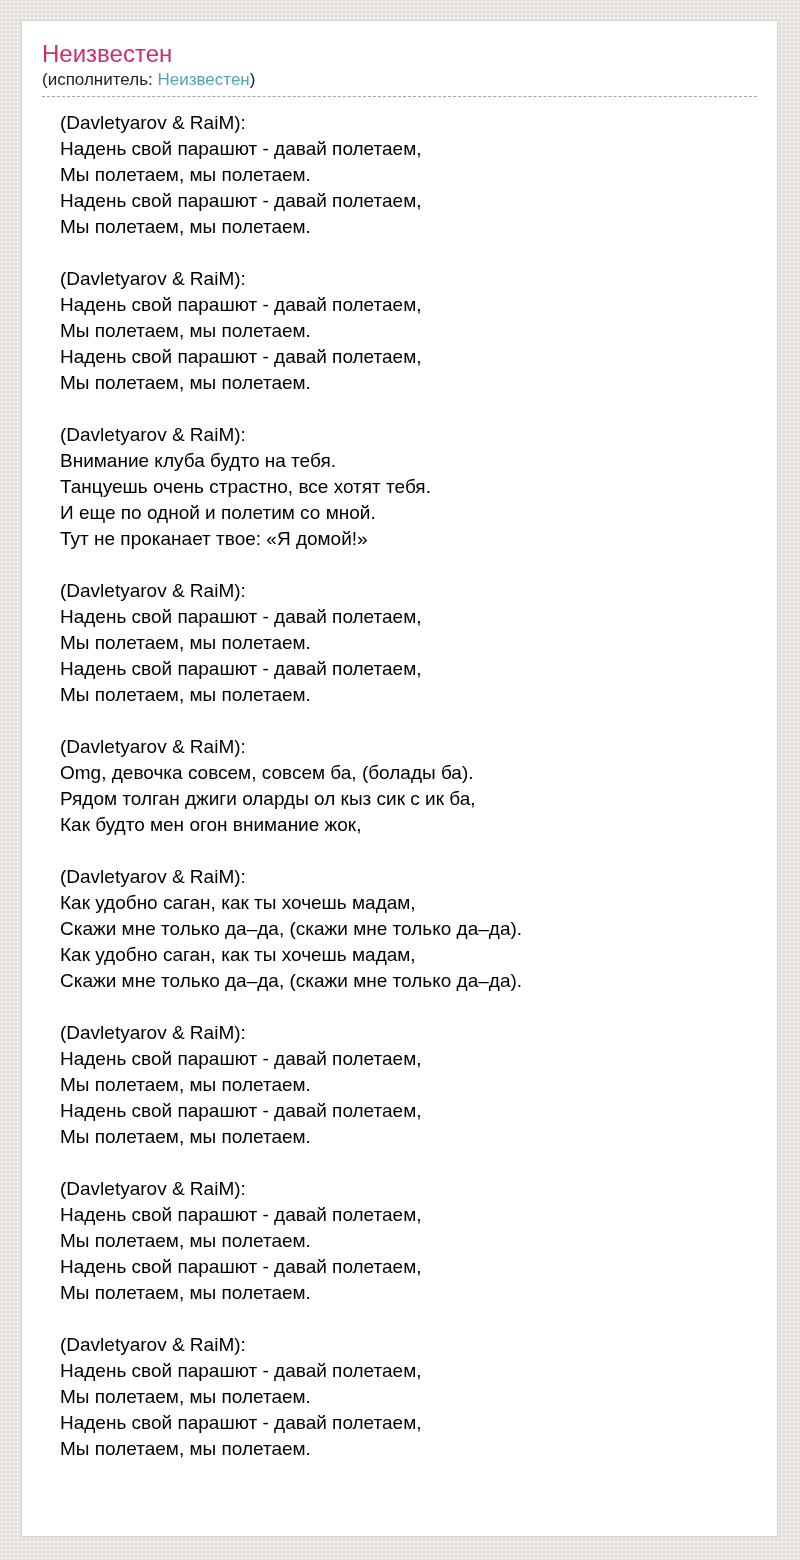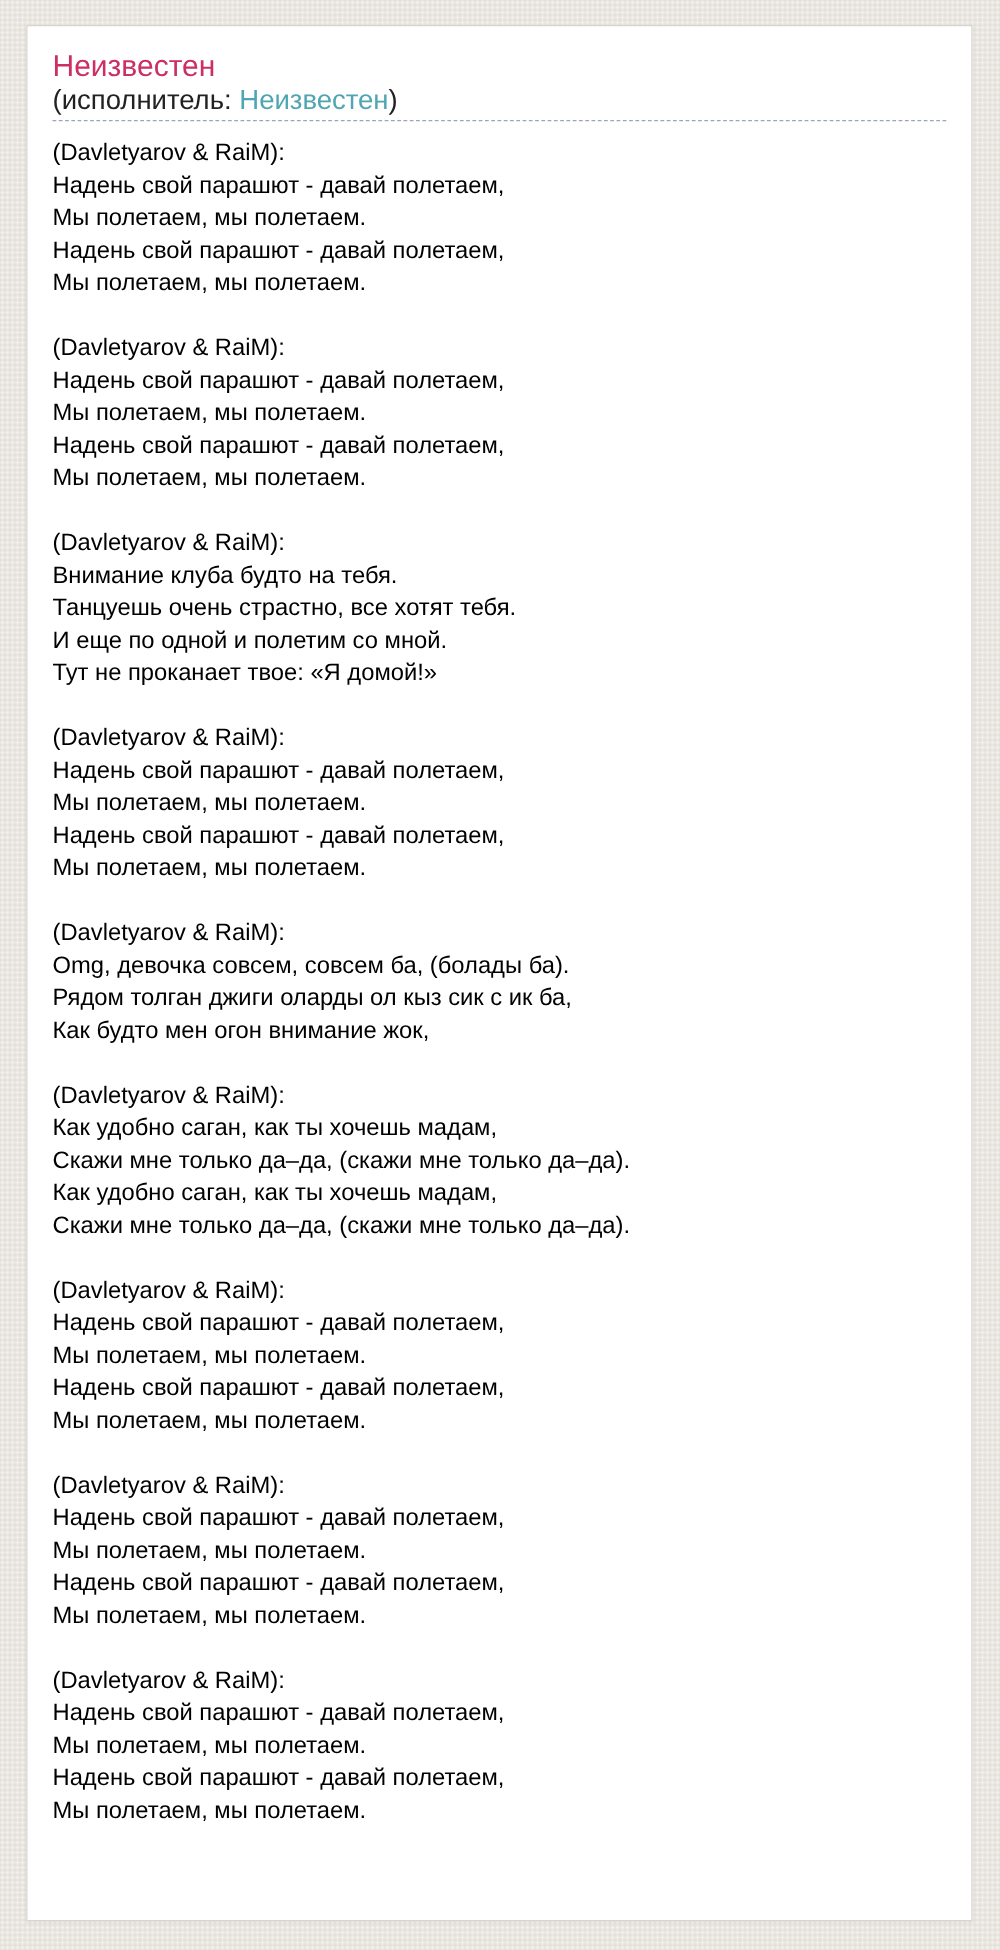--- a/index.html
+++ b/index.html
@@ -34,41 +34,41 @@
   }
 
   .song-title {
     font-size: 24px;
     font-weight: 400;
     line-height: 30px;
     color: #cb2f63;
   }
 
   .artist-row {
-    font-size: 22px;
+    font-size: 17px;
     line-height: 22px;
     color: #222222;
     padding-bottom: 5px;
     border-bottom: 1px dashed #97a7b8;
   }
 
   .artist-link {
     color: #4fa6b2;
     text-decoration: none;
     cursor: pointer;
   }
 
   .lyrics {
     margin-top: 13px;
     font-size: 19px;
     line-height: 26px;
     color: #000000;
   }
 
-  .stanza { margin-bottom: 26px; }
+  .stanza { margin-bottom: 26px; margin-left: 18px; }
   .stanza:last-child { margin-bottom: 0; }
 
   .line { white-space: nowrap; }
 </style>
 </head>
 <body>
 
 <div class="card">
 
   <h1 class="song-title">Неизвестен</h1>

